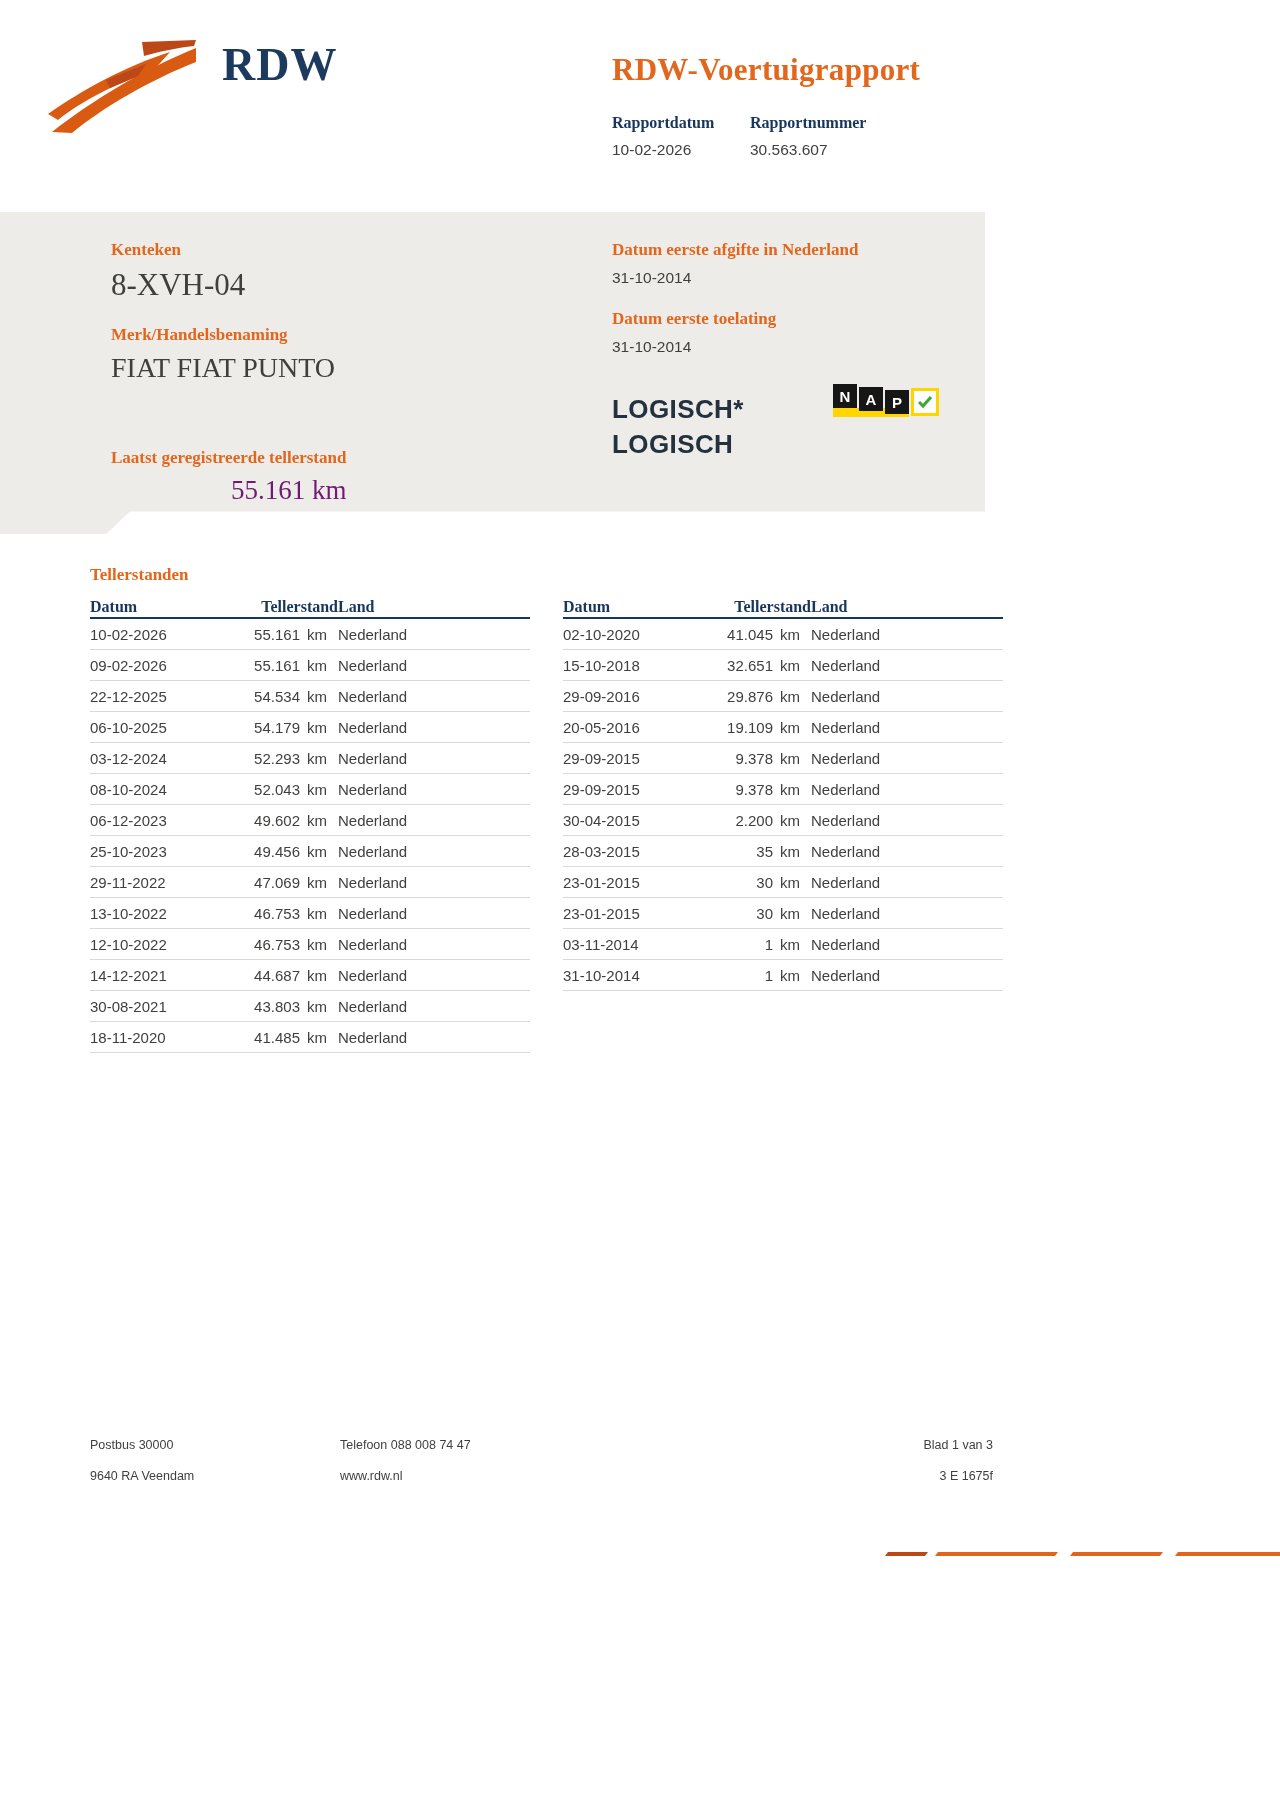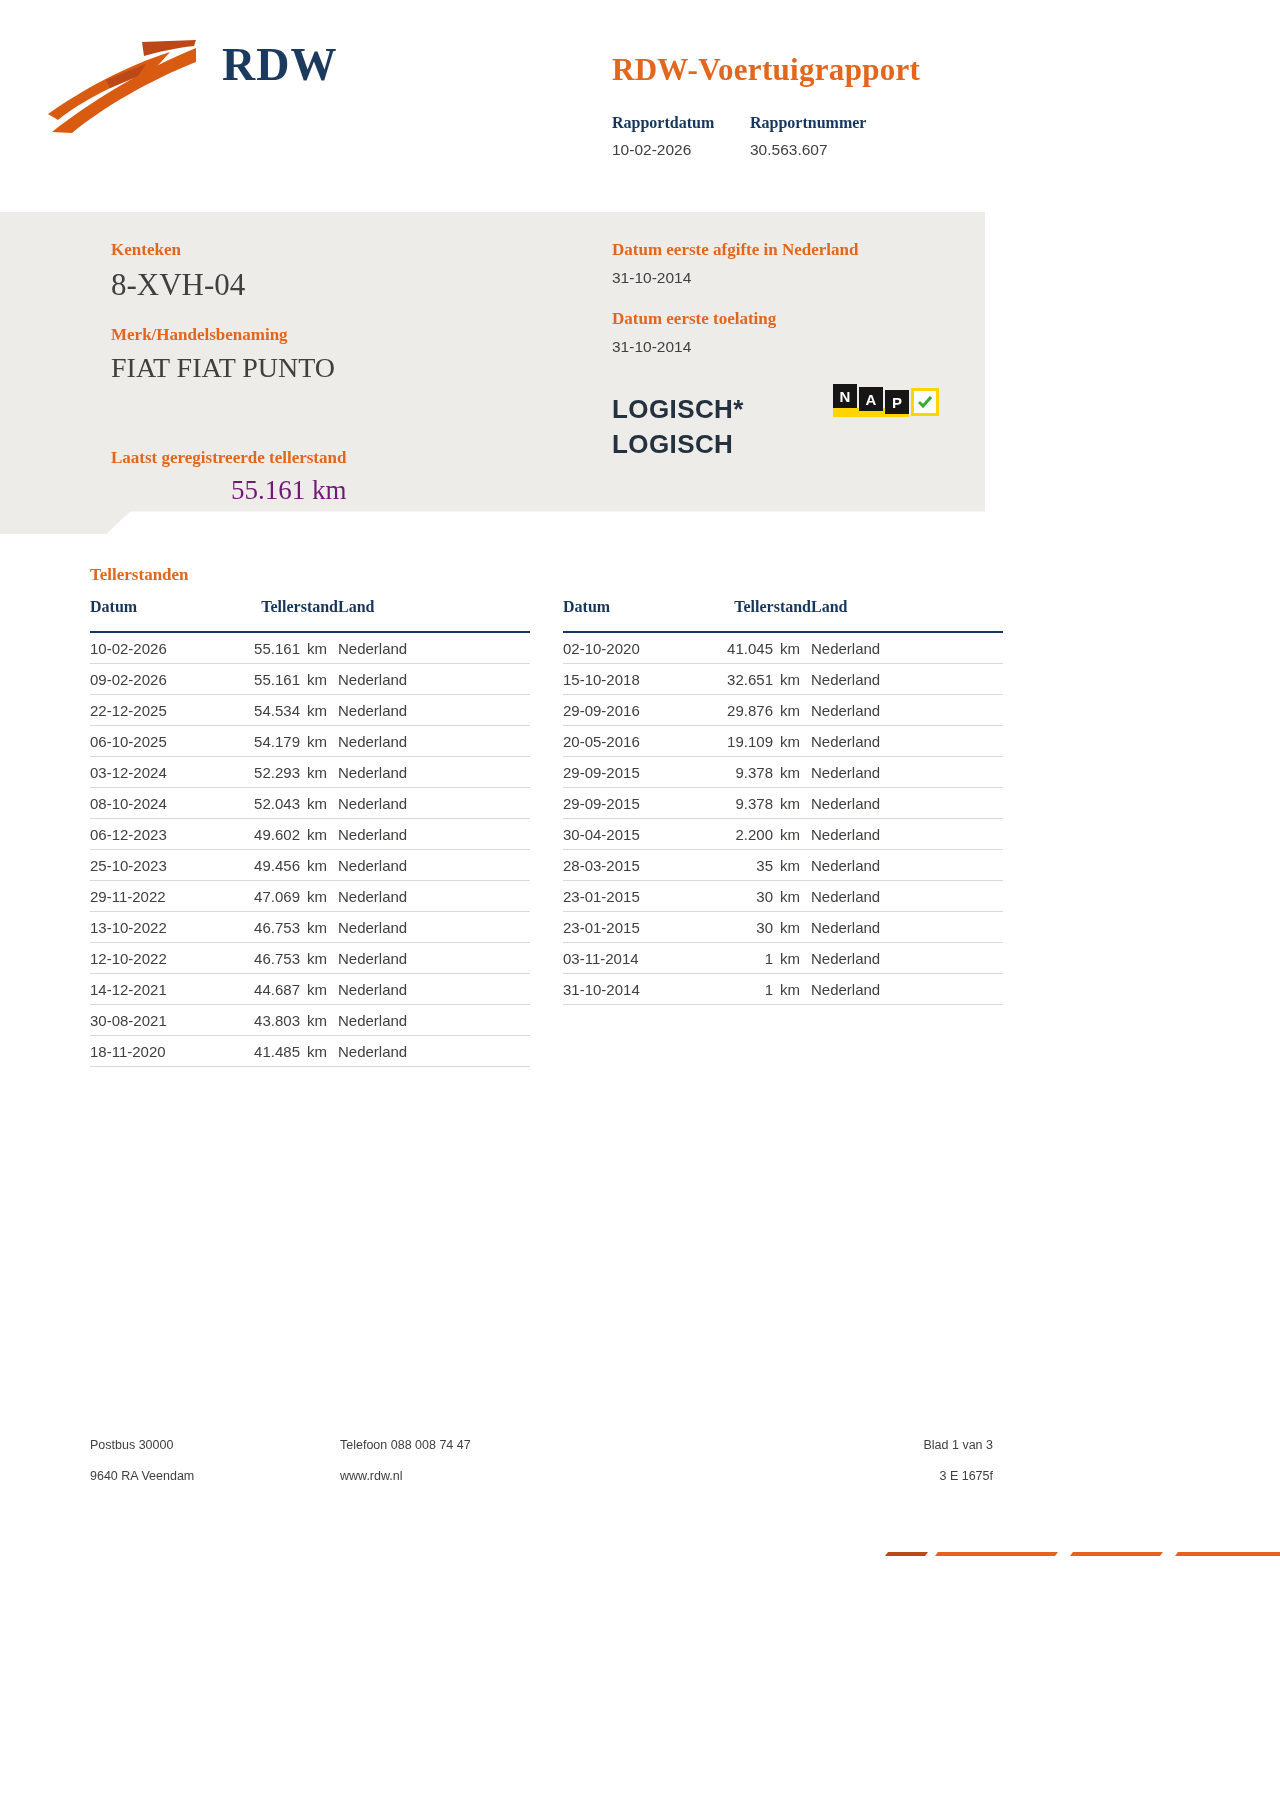--- a/index.html
+++ b/index.html
@@ -68,21 +68,21 @@
   .tables{position:absolute;left:90px;top:565px;width:913px;}
   .tables-title{font-family:"Liberation Serif", serif;font-weight:700;font-size:17px;color:#E2661C;}
   .tables-grid{display:flex;gap:33px;margin-top:13px;align-items:flex-start;}
   .otable{width:440px;}
   .trow{
     display:grid;grid-template-columns:138px 110px 1fr;
     align-items:center;height:30px;border-bottom:1px solid #DBD9D5;
     font-size:15px;color:#3F3F3E;
   }
   .trow.thead{
-    height:auto;padding-bottom:15px;border-bottom:2px solid #17365C;
+    height:auto;padding-bottom:1px;border-bottom:2px solid #17365C;
     font-family:"Liberation Serif", serif;font-weight:700;font-size:16px;color:#17365C;
   }
   .c-tell{display:flex;}
   .thead .c-tell{display:block;text-align:right;}
   .c-tell .val{display:inline-block;width:72px;text-align:right;}
   .c-tell .unit{margin-left:7px;}
   .c-land{text-align:left;}
   
   .logisch{position:absolute;left:90px;top:1236px;width:880px;}
   .logisch h2{

